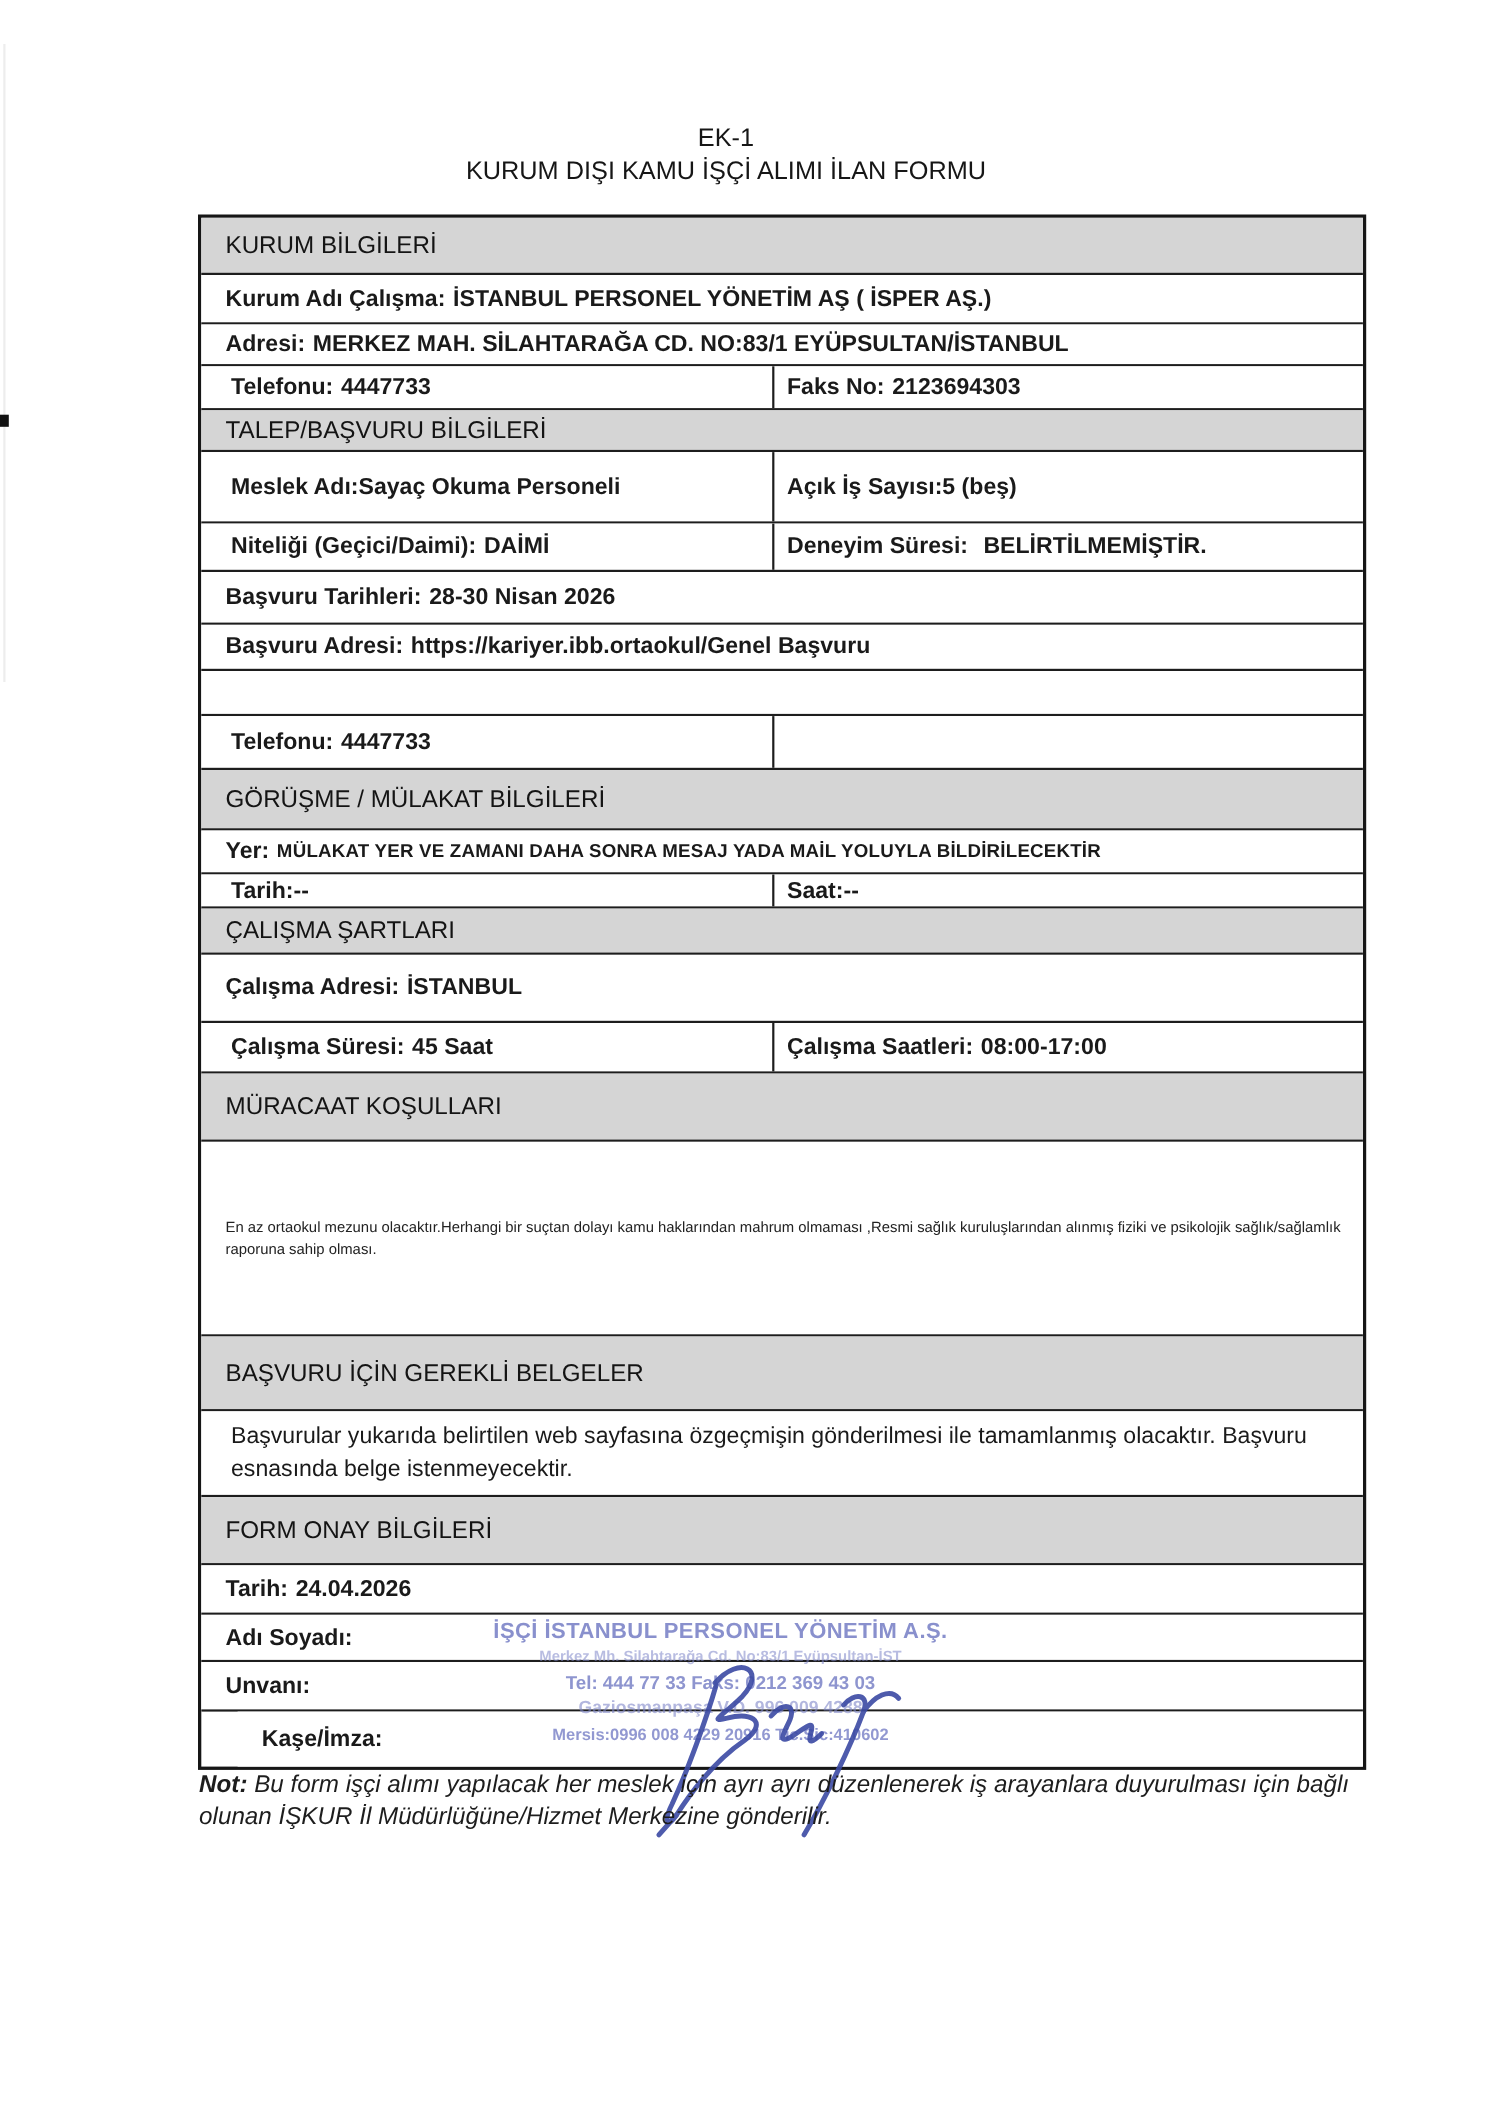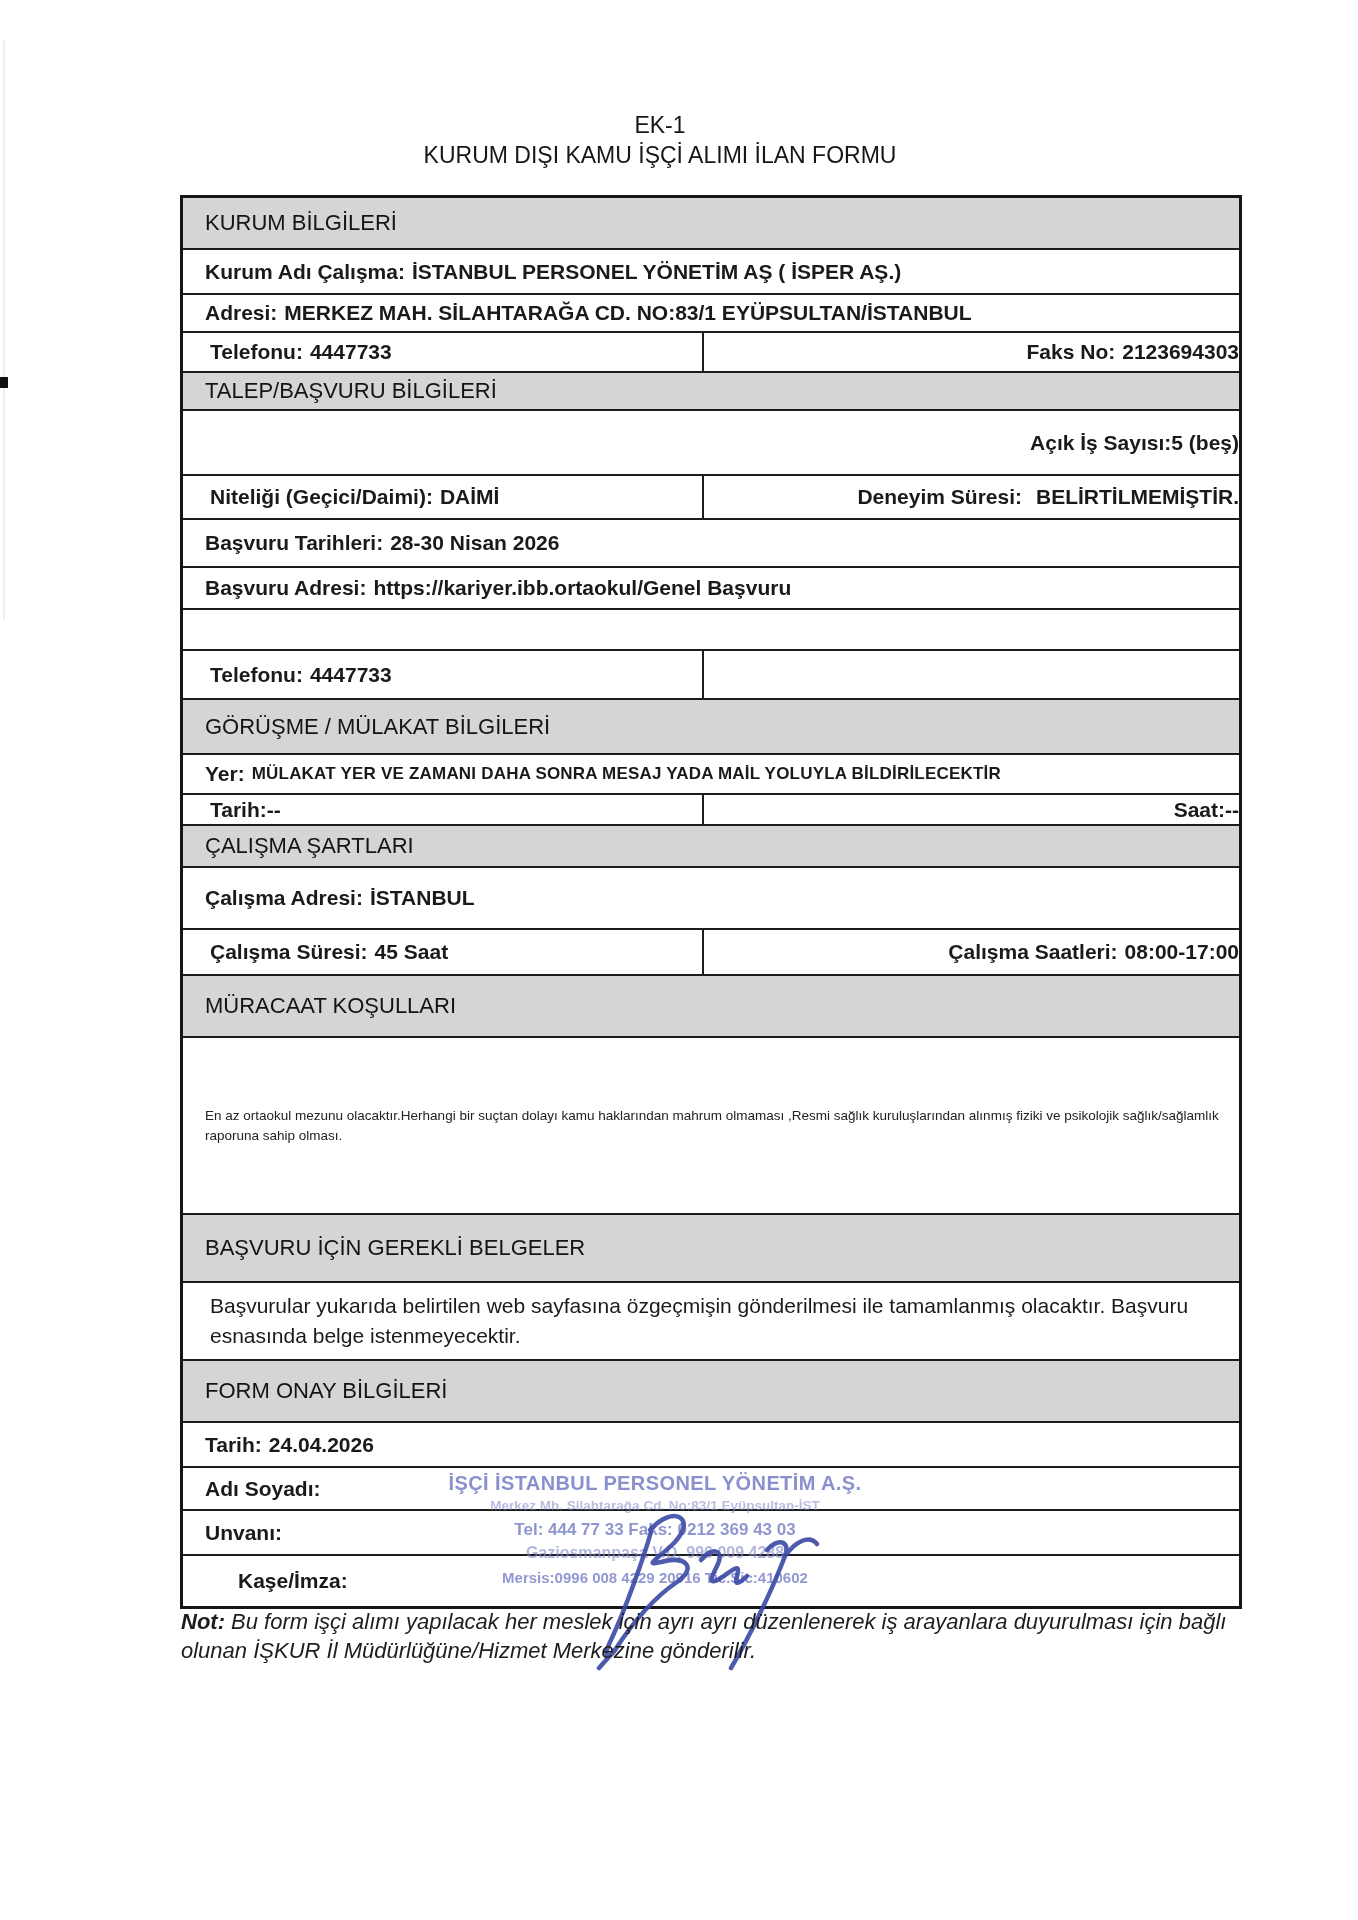--- a/index.html
+++ b/index.html
@@ -35,21 +35,21 @@
     font-size:21px;
     background:#fff;
     position:relative;
   }
   .row.last{border-bottom:none;margin-left:33px;}
   .row.gray{background:#d5d5d5;font-size:22px;color:#141414;}
   .row.nopad{padding-left:16px;}
   .cells{display:flex;width:100%;height:100%;}
   .cell{box-sizing:border-box;display:flex;align-items:center;padding-left:11px;height:100%;}
   .cell-l{width:48.6%;border-right:2px solid #1d1d1d;}
-  .cell-r{flex:1;justify-content:flex-end;}
+  .cell-r{flex:1;}
   .lbl{font-weight:bold;white-space:nowrap;}
   .lbl.sp{margin-right:7px;}
   .lbl.sp2{margin-right:14px;}
   .val{font-weight:bold;}
   .val.bold{font-weight:bold;}
   .val.small-caps{font-size:17px;letter-spacing:0.2px;}
   .bigtext{font-size:21px;line-height:30px;padding:6px 14px 6px 11px;}
   .smalltext{font-size:13.5px;line-height:20px;padding:4px 8px 4px 6px;color:#222;}
 
   .stamp{
@@ -112,20 +112,24 @@
         </div>
       </div>
     </div>
 
     <div class="row gray" style="height:38px">
       <span>TALEP/BAŞVURU BİLGİLERİ</span>
     </div>
 
     <div class="row nopad" style="height:65px">
       <div class="cells">
+        <div class="cell cell-l">
+          <span class="lbl">Meslek Adı:</span>
+          <span class="val">Sayaç Okuma Personeli</span>
+        </div>
         <div class="cell cell-r">
           <span class="lbl">Açık İş Sayısı:</span>
           <span class="val bold">5 (beş)</span>
         </div>
       </div>
     </div>
 
     <div class="row nopad" style="height:44px">
       <div class="cells">
         <div class="cell cell-l">

